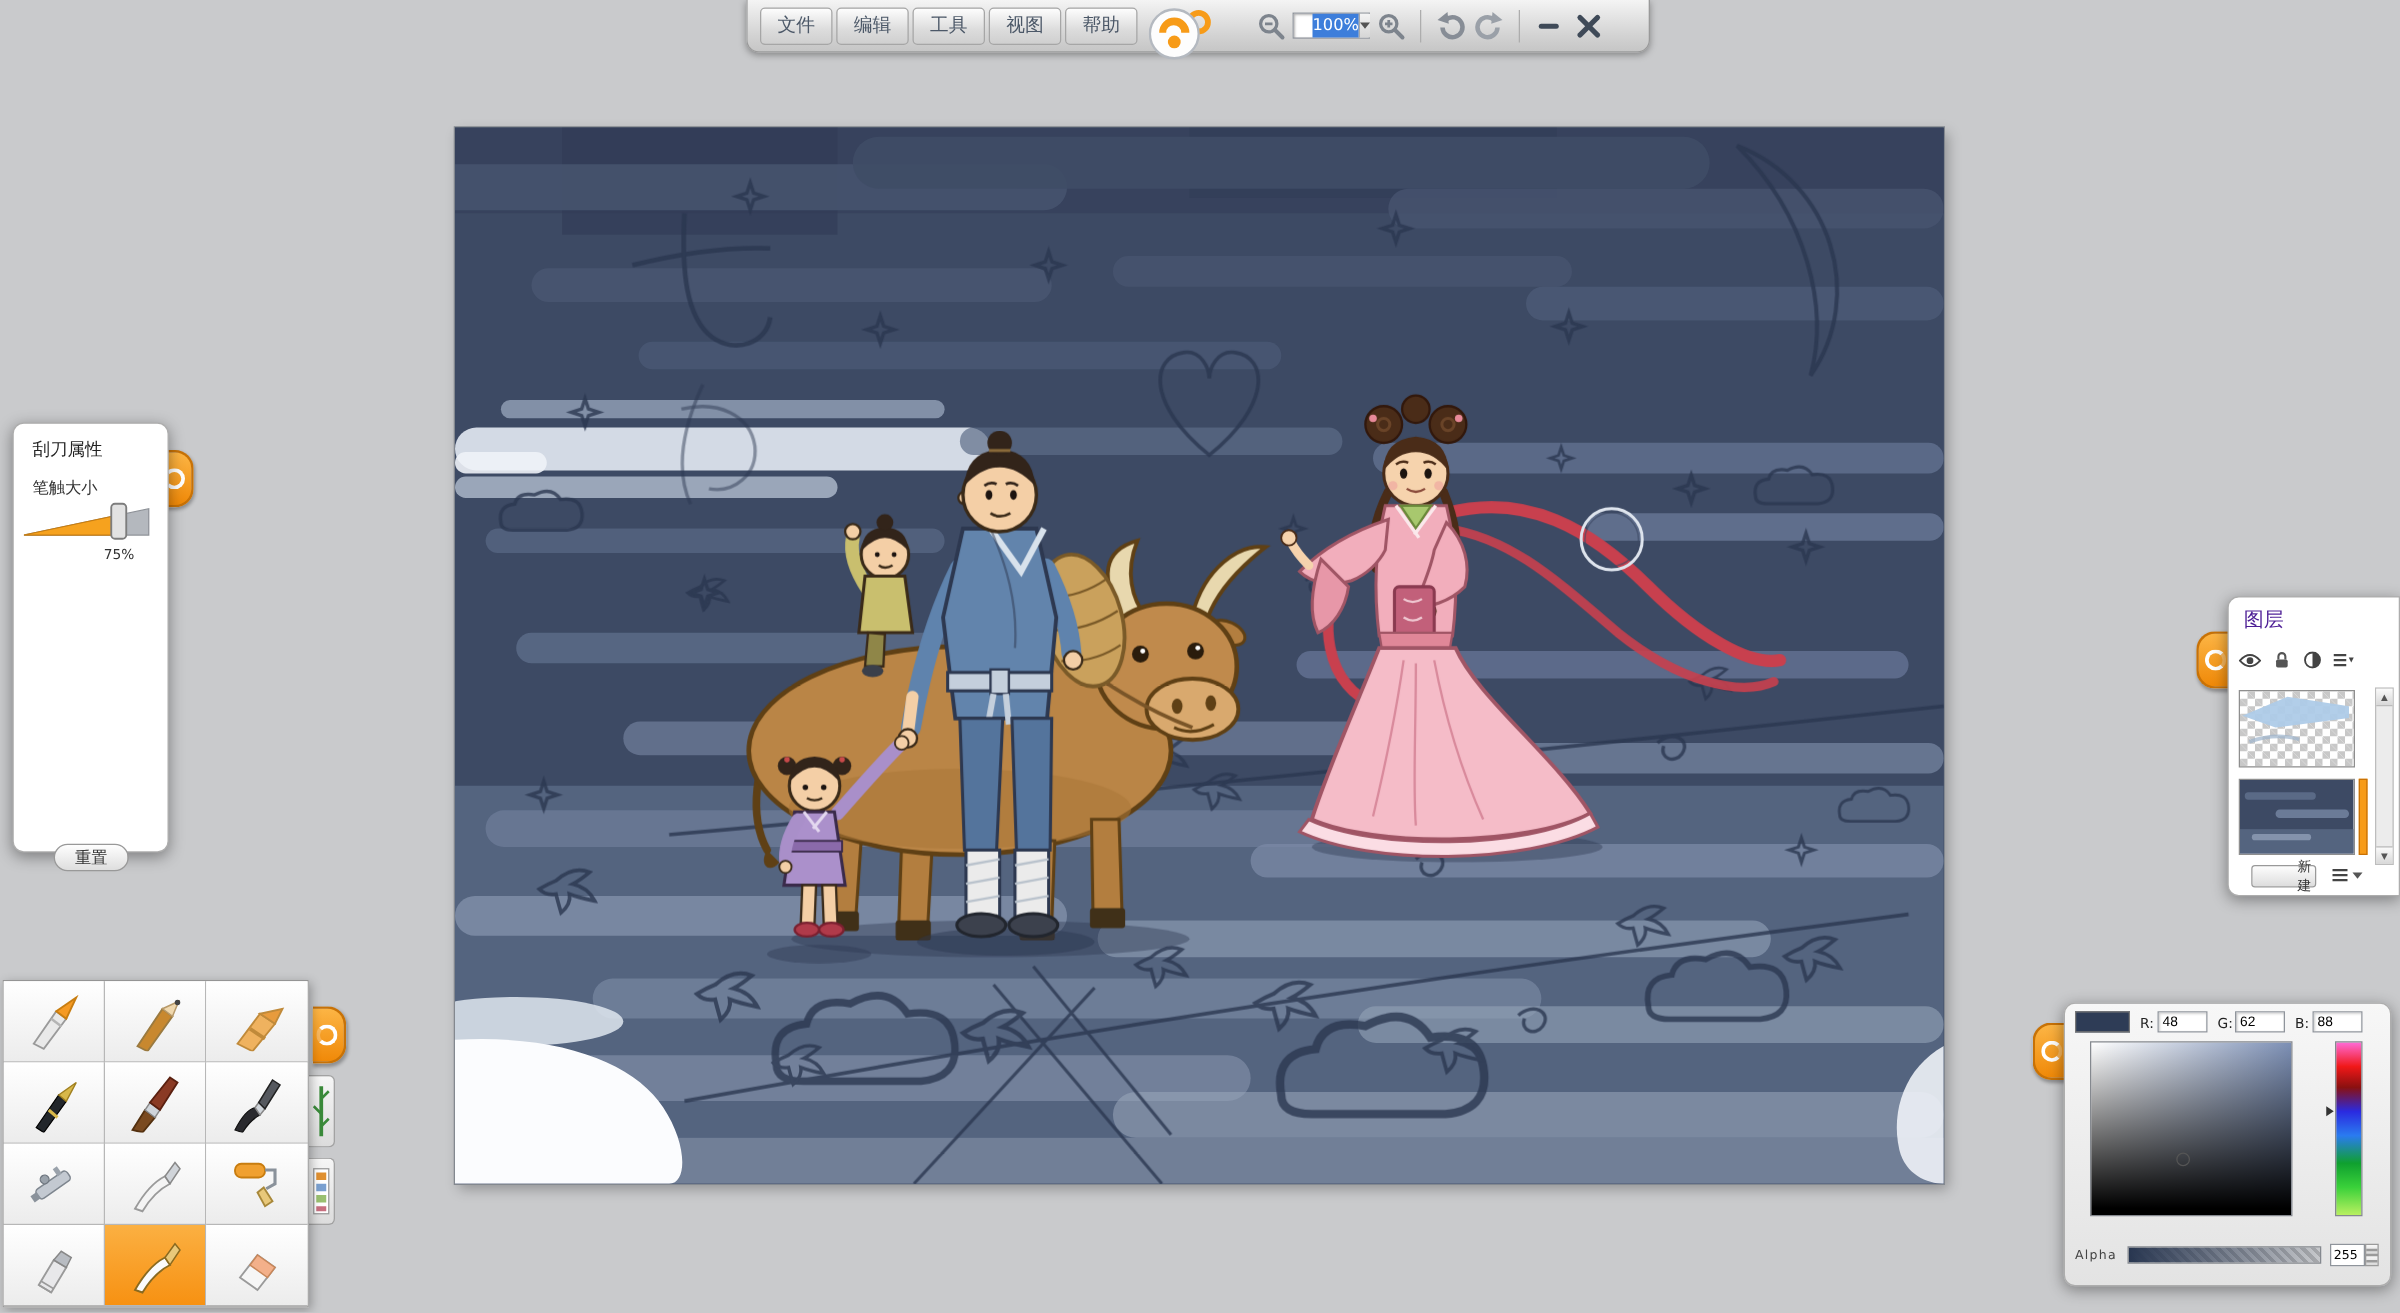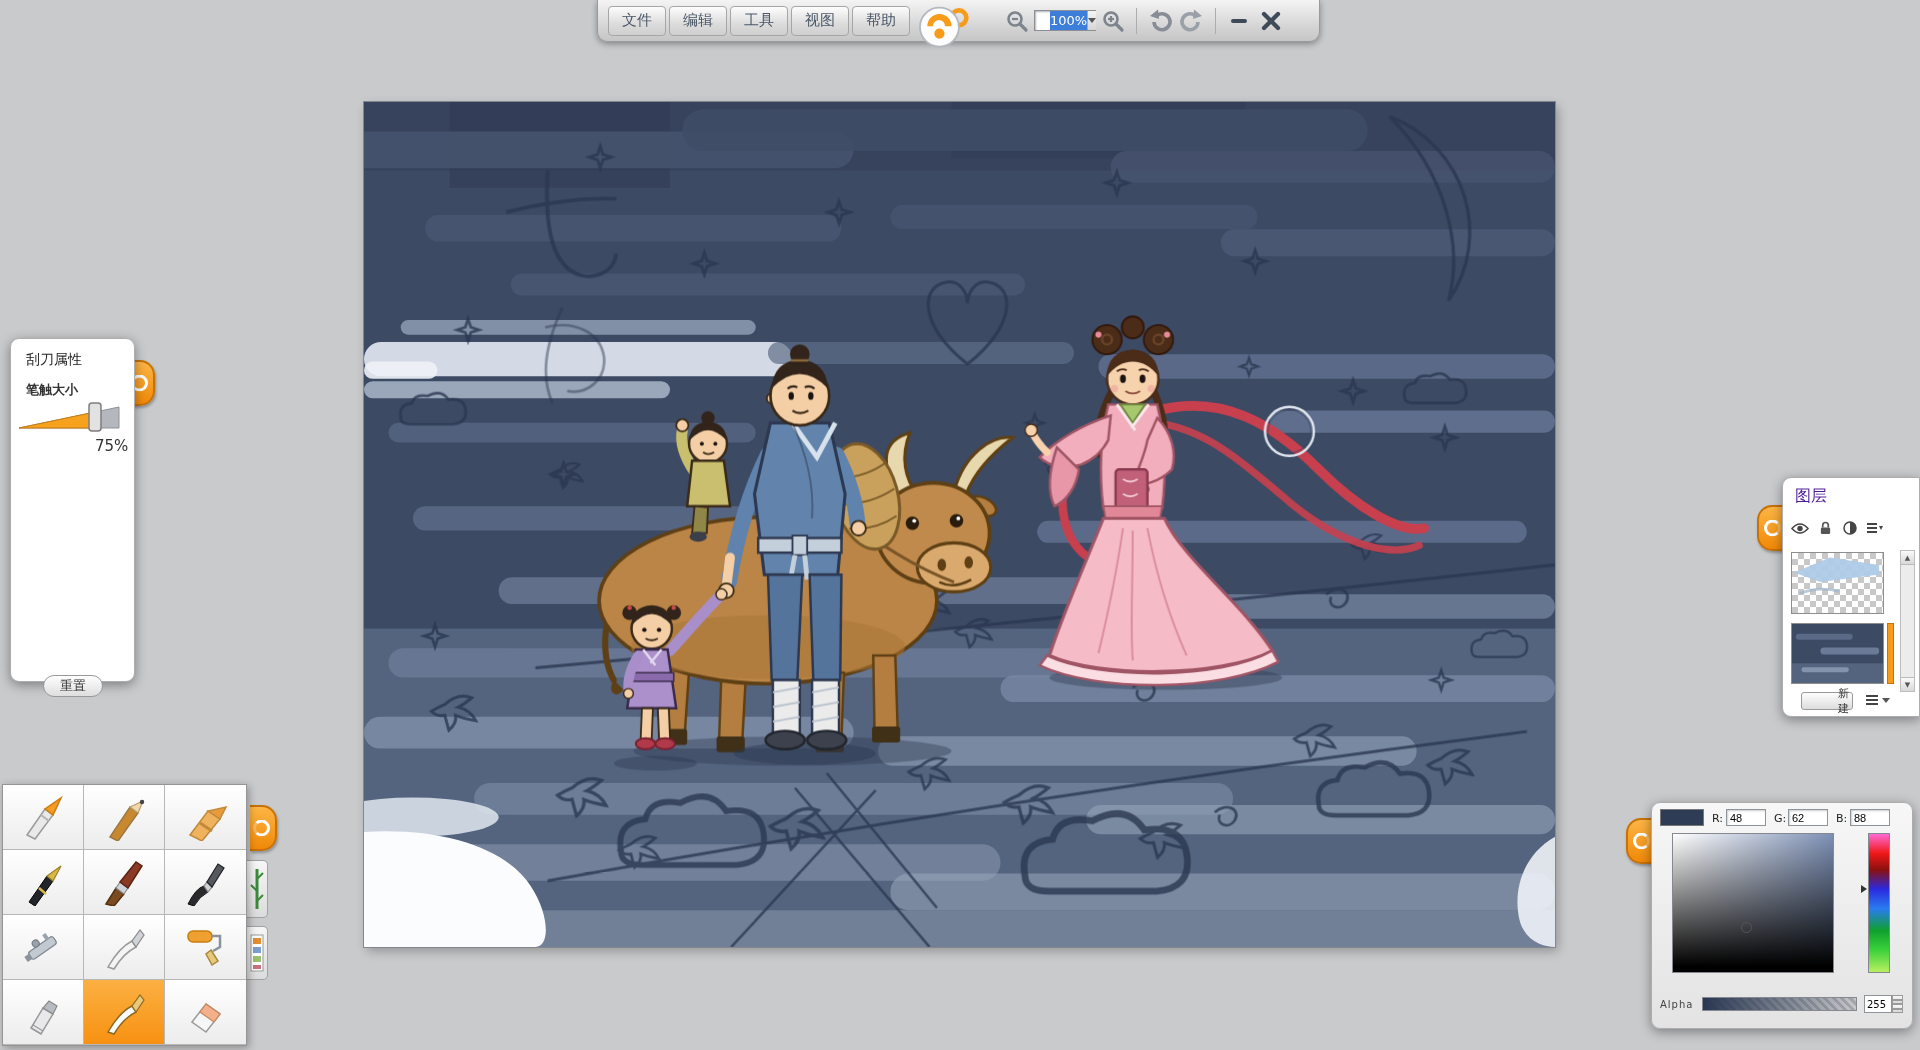--- a/index.html
+++ b/index.html
@@ -41,23 +41,23 @@
   .handle::after { content:""; position:absolute; top:50%; transform:translateY(-50%); width:11px; height:11px;
     border:3px solid #fff; border-radius:50%; }
   .handle.right { border-left:none; border-radius:0 15px 15px 0; }
   .handle.right::after { right:5px; border-left-color:rgba(255,255,255,.25); }
   .handle.left { border-right:none; border-radius:15px 0 0 15px; }
   .handle.left::after { left:5px; border-right-color:rgba(255,255,255,.25); }
 
   
   .scraper-panel { left:10px; top:338px; width:125px; height:344px; }
   .scraper-title { position:absolute; left:15px; top:12px; font-size:14px; color:#222; }
-  .scraper-sub { position:absolute; left:15px; top:42px; font-size:13px; color:#333;font-weight:bold; }
+  .scraper-sub { position:absolute; left:15px; top:42px; font-size:13px; color:#333; }
   .scraper-slider { position:absolute; left:8px; top:62px; width:108px; height:32px; }
-  .scraper-pct { position:absolute; left:84px; top:98px; font-size:15px; color:#333; }
+  .scraper-pct { position:absolute; left:72px; top:98px; font-size:11px; color:#333; }
   .reset-btn { position:absolute; left:32px; top:336px; width:60px; height:22px; border:1px solid #999;
     border-radius:11px; background:linear-gradient(#fefefe,#dedede); font-size:13px; color:#333;
     display:flex; align-items:center; justify-content:center; }
 
   
   .tools-panel { position:absolute; left:2px; top:784px; width:245px; height:262px; background:#fff;
     border:1px solid #959595; box-shadow:2px 2px 8px rgba(0,0,0,.3); z-index:10;
     display:grid; grid-template-columns:repeat(3,1fr); grid-template-rows:repeat(4,65px); }
   .tool-cell { border-right:1px solid #b7b7b7; border-bottom:1px solid #b7b7b7;
     background:linear-gradient(#ffffff,#ececec); display:flex; align-items:center; justify-content:center; }

